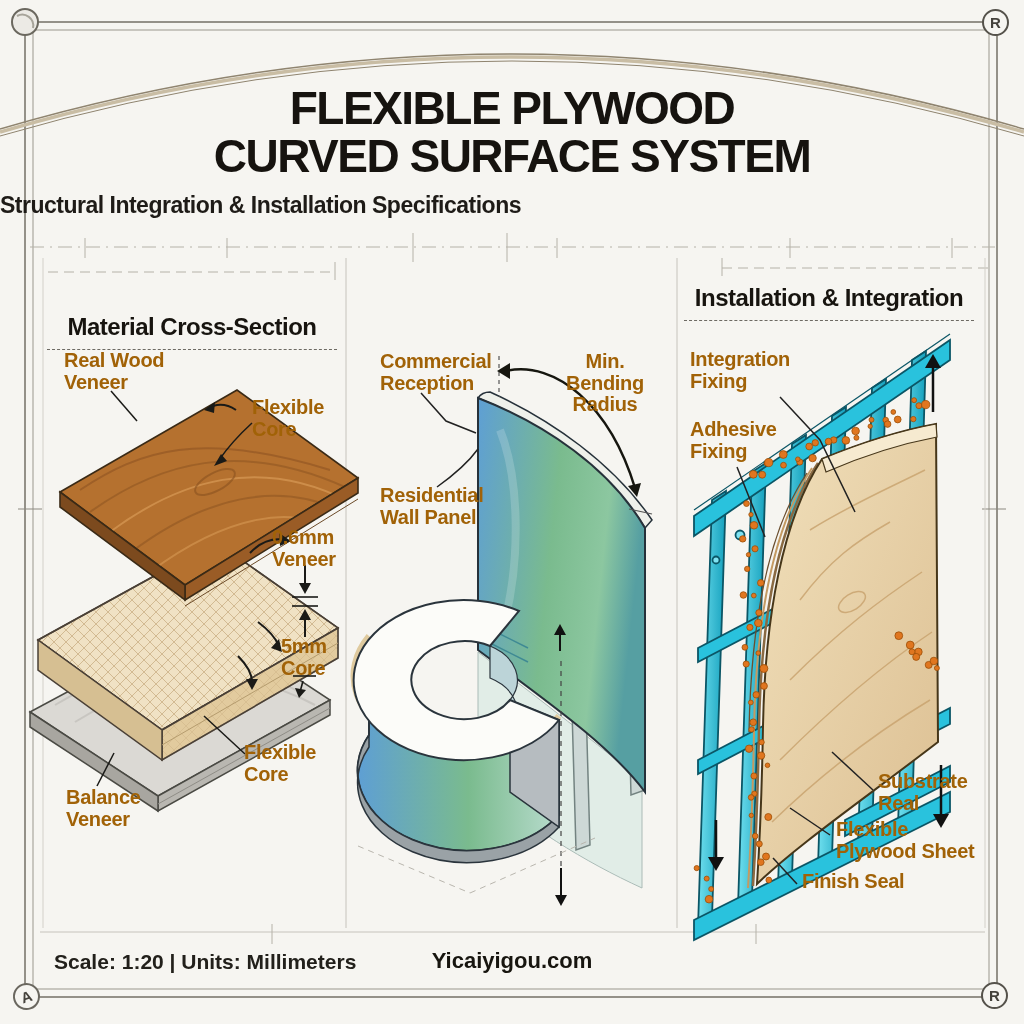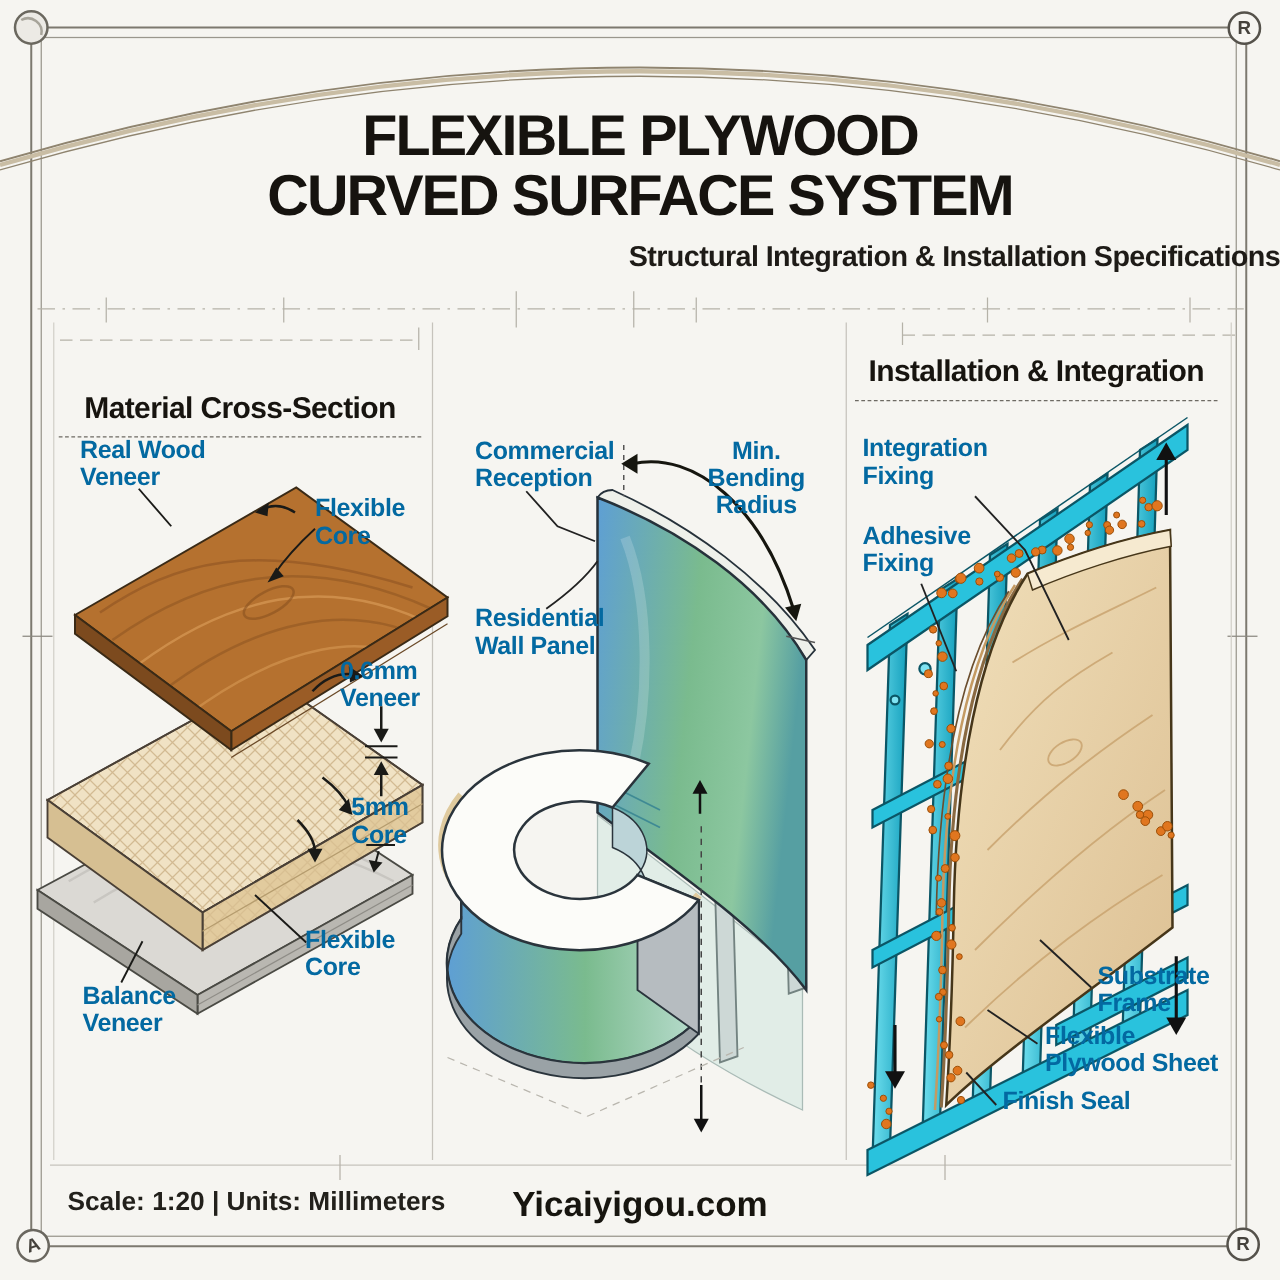--- a/index.html
+++ b/index.html
@@ -2,31 +2,31 @@
 <html style="--frame-cyan: #29c2dd; --adhesive-orange: #e0761f; --wood-brown: #b5712f; --core-cream: #f0e2c4; --balance-grey: #dbd9d4; --panel-blue: #5e9fd4; --panel-green: #7abb8e; --arc-tan: #c9bda4;"><head>
 <meta charset="utf-8">
 <style>
   html,body{margin:0;padding:0;background:#e9e7e2;}
   .page{position:relative;width:1024px;height:1024px;background:#f6f5f1;overflow:hidden;
         font-family:"Liberation Sans",sans-serif;color:#1c1a16;}
   .art{position:absolute;left:0;top:0;width:1024px;height:1024px;}
   .txt{position:absolute;}
   .title{left:0;top:84px;width:1024px;text-align:center;font-size:46px;font-weight:800;
          letter-spacing:-1.5px;line-height:1.05;color:#16130f;white-space:pre-line;}
-  .subtitle{left:0;top:192px;width:1024px;text-align:right;font-size:23px;font-weight:700;
+  .subtitle{left:0;top:192px;width:1024px;text-align:left;font-size:23px;font-weight:700;
             letter-spacing:-0.5px;color:#1e1b17;}
   .hdr{position:absolute;top:284px;text-align:center;font-size:24px;font-weight:700;
        letter-spacing:-0.5px;color:#17140f;border-bottom:1px dashed #6d6a63;padding-bottom:8px;}
   .hdr-1{left:47px;width:290px;margin-top:29px;}
   .hdr-2{left:366px;width:290px;}
   .hdr-3{left:684px;width:290px;}
   .lbl{position:absolute;font-size:20px;font-weight:700;line-height:1.08;letter-spacing:-0.3px;
-       white-space:pre-line;color:#0369a1;}
+       white-space:pre-line;color:#a16207;}
   .footer-left{left:54px;top:950px;font-size:21px;font-weight:600;color:#22201b;}
-  .footer-brand{left:0;top:948px;width:1024px;text-align:center;font-size:28px;font-weight:700;color:#17150f;}
+  .footer-brand{left:0;top:948px;width:1024px;text-align:center;font-size:22px;font-weight:700;color:#17150f;}
   .corner{position:absolute;width:27px;height:27px;border:2px solid #55524b;border-radius:50%;
           box-sizing:border-box;display:flex;align-items:center;justify-content:center;
           font-size:15px;font-weight:700;color:#45423c;background:#f6f5f1;}
   .corner-tr{left:982px;top:9px;}
   .corner-br{left:981px;top:982px;}
   .corner-bl{left:13px;top:983px;transform:rotate(-18deg);border-color:#6a675f;}
 </style>
 </head>
 <body>
 
@@ -372,21 +372,21 @@
 <div class="lbl" style="left:545px;top:351px;width:120px;text-align:center;">Min. Bending
 Radius</div>
 <div class="lbl" style="left:380px;top:485px;">Residential
 Wall Panel</div>
 
 <div class="lbl" style="left:690px;top:349px;">Integration
 Fixing</div>
 <div class="lbl" style="left:690px;top:419px;">Adhesive
 Fixing</div>
 <div class="lbl" style="left:878px;top:771px;">Substrate
-Frame</div>
+Real</div>
 <div class="lbl" style="left:836px;top:819px;">Flexible
 Plywood Sheet</div>
 <div class="lbl" style="left:802px;top:871px;">Finish Seal</div>
 
 <div class="txt footer-left">Scale: 1:20 | Units: Millimeters</div>
 <div class="txt footer-brand">Yicaiyigou.com</div>
 
 <div class="corner corner-tr">R</div>
 <div class="corner corner-br">R</div>
 <div class="corner corner-bl">A</div>

